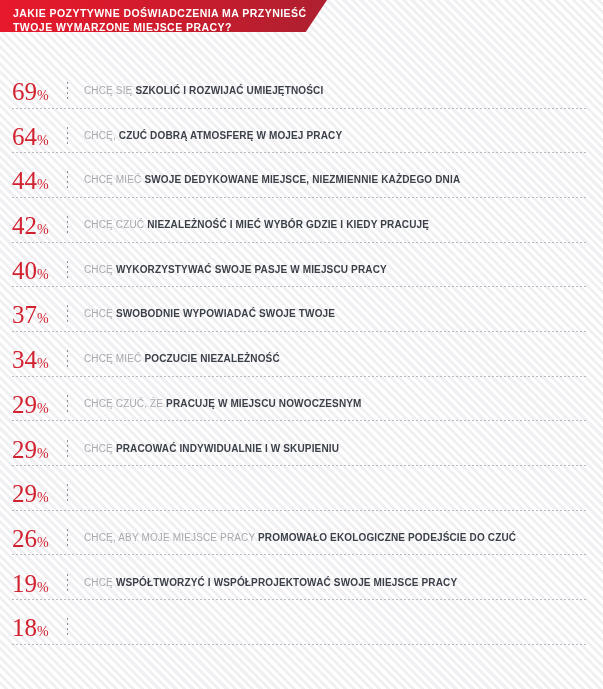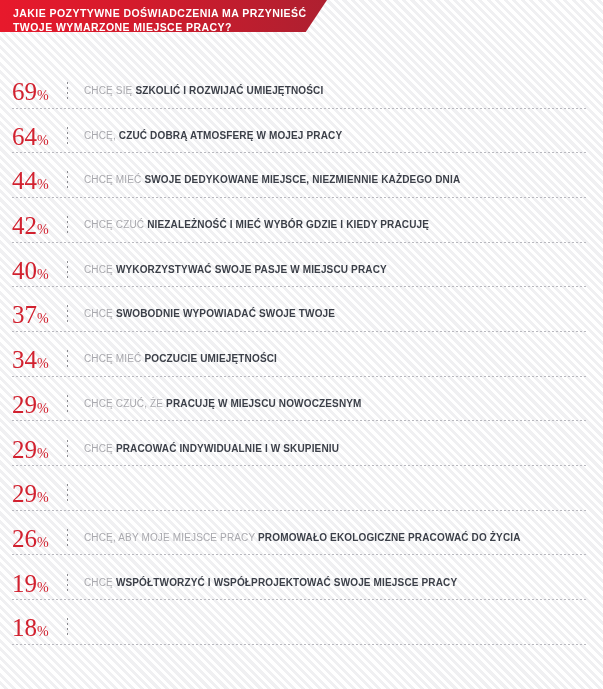--- a/index.html
+++ b/index.html
@@ -176,21 +176,21 @@
     <div class="row">
       <div class="pct"><span>37</span><span class="sign">%</span></div>
       <div class="divider"></div>
       <div class="label"><span class="pre">CHCĘ</span> <span class="strong">SWOBODNIE WYPOWIADAĆ SWOJE TWOJE</span></div>
       <div class="track" style="width: 574px;"></div>
       <div class="bar" style="width: 216px; left: 12px;"></div>
     </div>
     <div class="row">
       <div class="pct"><span>34</span><span class="sign">%</span></div>
       <div class="divider"></div>
-      <div class="label"><span class="pre">CHCĘ MIEĆ</span> <span class="strong">POCZUCIE UMIEJĘTNOŚCI</span></div>
+      <div class="label"><span class="pre">CHCĘ MIEĆ</span> <span class="strong">POCZUCIE NIEZALEŻNOŚĆ</span></div>
       <div class="track" style="width: 574px;"></div>
       <div class="bar" style="width: 199px; left: 12px;"></div>
     </div>
     <div class="row">
       <div class="pct"><span>29</span><span class="sign">%</span></div>
       <div class="divider"></div>
       <div class="label"><span class="pre">CHCĘ CZUĆ, ŻE</span> <span class="strong">PRACUJĘ W MIEJSCU NOWOCZESNYM</span></div>
       <div class="track" style="width: 574px;"></div>
       <div class="bar" style="width: 169px; left: 12px;"></div>
     </div>
@@ -203,21 +203,21 @@
     </div>
     <div class="row">
       <div class="pct"><span>29</span><span class="sign">%</span></div>
       <div class="divider"></div>
       <div class="track" style="width: 574px;"></div>
       <div class="bar" style="width: 169px; left: 12px;"></div>
     </div>
     <div class="row">
       <div class="pct"><span>26</span><span class="sign">%</span></div>
       <div class="divider"></div>
-      <div class="label"><span class="pre">CHCĘ, ABY MOJE MIEJSCE PRACY</span> <span class="strong">PROMOWAŁO EKOLOGICZNE PRACOWAĆ DO ŻYCIA</span></div>
+      <div class="label"><span class="pre">CHCĘ, ABY MOJE MIEJSCE PRACY</span> <span class="strong">PROMOWAŁO EKOLOGICZNE PODEJŚCIE DO CZUĆ</span></div>
       <div class="track" style="width: 574px;"></div>
       <div class="bar" style="width: 152px; left: 12px;"></div>
     </div>
     <div class="row">
       <div class="pct"><span>19</span><span class="sign">%</span></div>
       <div class="divider"></div>
       <div class="label"><span class="pre">CHCĘ</span> <span class="strong">WSPÓŁTWORZYĆ I WSPÓŁPROJEKTOWAĆ SWOJE MIEJSCE PRACY</span></div>
       <div class="track" style="width: 574px;"></div>
       <div class="bar" style="width: 111px; left: 12px;"></div>
     </div>

